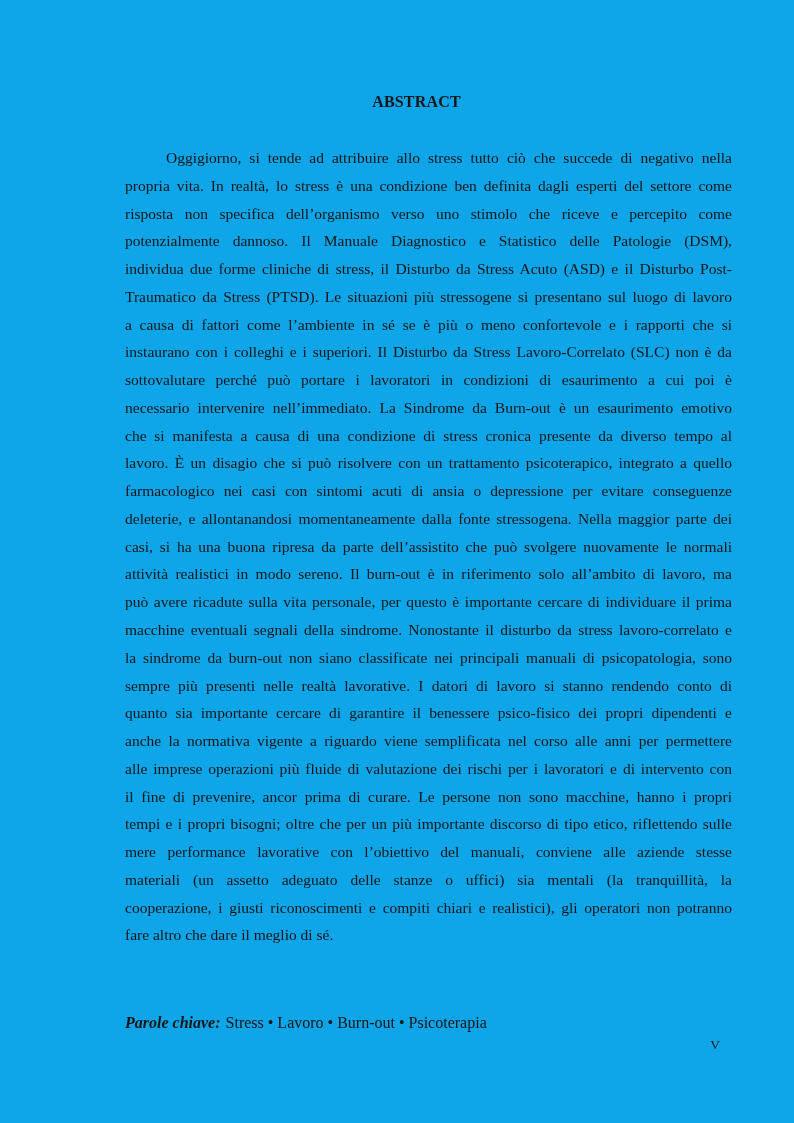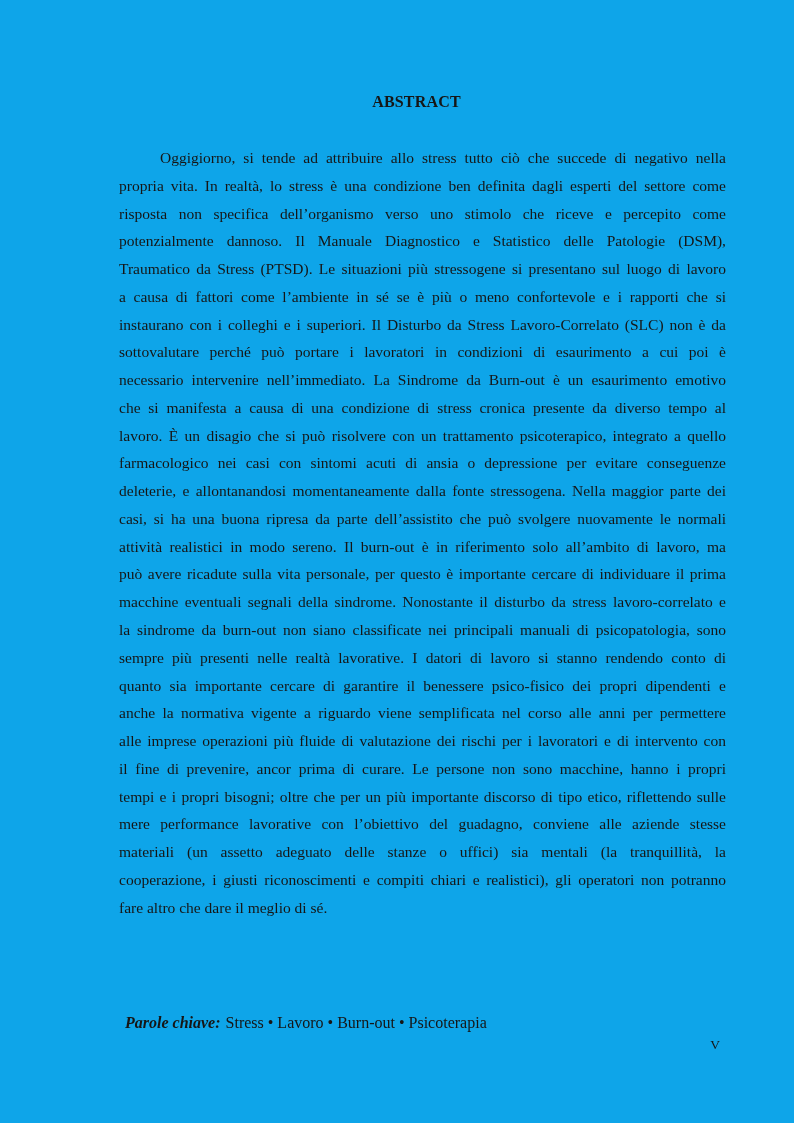--- a/index.html
+++ b/index.html
@@ -27,21 +27,21 @@
     top: 92px;
     margin: 0;
     font-size: 16px;
     line-height: 20px;
     font-weight: bold;
     text-align: center;
     letter-spacing: 0.2px;
   }
   .paragraph {
     position: absolute;
-    left: 119px;
+    left: 125px;
     width: 607px;
     top: 144px;
   }
   .paragraph .line {
     font-size: 15.5px;
     line-height: 27.76px;
     text-align: justify;
     text-align-last: justify;
     text-justify: inter-word;
     white-space: normal;
@@ -81,41 +81,42 @@
 
 <div class="page">
 
   <h1 class="title">ABSTRACT</h1>
 
   <div class="paragraph">
       <div class="line first">Oggigiorno, si tende ad attribuire allo stress tutto ciò che succede di negativo nella</div>
       <div class="line">propria vita. In realtà, lo stress è una condizione ben definita dagli esperti del settore come</div>
       <div class="line">risposta non specifica dell’organismo verso uno stimolo che riceve e percepito come</div>
       <div class="line">potenzialmente dannoso. Il Manuale Diagnostico e Statistico delle Patologie (DSM),</div>
+      <div class="line">individua due forme cliniche di stress, il Disturbo da Stress Acuto (ASD) e il Disturbo Post-</div>
       <div class="line">Traumatico da Stress (PTSD). Le situazioni più stressogene si presentano sul luogo di lavoro</div>
       <div class="line">a causa di fattori come l’ambiente in sé se è più o meno confortevole e i rapporti che si</div>
       <div class="line">instaurano con i colleghi e i superiori. Il Disturbo da Stress Lavoro-Correlato (SLC) non è da</div>
       <div class="line">sottovalutare perché può portare i lavoratori in condizioni di esaurimento a cui poi è</div>
       <div class="line">necessario intervenire nell’immediato. La Sindrome da Burn-out è un esaurimento emotivo</div>
       <div class="line">che si manifesta a causa di una condizione di stress cronica presente da diverso tempo al</div>
       <div class="line">lavoro. È un disagio che si può risolvere con un trattamento psicoterapico, integrato a quello</div>
       <div class="line">farmacologico nei casi con sintomi acuti di ansia o depressione per evitare conseguenze</div>
       <div class="line">deleterie, e allontanandosi momentaneamente dalla fonte stressogena. Nella maggior parte dei</div>
       <div class="line">casi, si ha una buona ripresa da parte dell’assistito che può svolgere nuovamente le normali</div>
       <div class="line">attività realistici in modo sereno. Il burn-out è in riferimento solo all’ambito di lavoro, ma</div>
       <div class="line">può avere ricadute sulla vita personale, per questo è importante cercare di individuare il prima</div>
       <div class="line">macchine eventuali segnali della sindrome. Nonostante il disturbo da stress lavoro-correlato e</div>
       <div class="line">la sindrome da burn-out non siano classificate nei principali manuali di psicopatologia, sono</div>
       <div class="line">sempre più presenti nelle realtà lavorative. I datori di lavoro si stanno rendendo conto di</div>
       <div class="line">quanto sia importante cercare di garantire il benessere psico-fisico dei propri dipendenti e</div>
       <div class="line">anche la normativa vigente a riguardo viene semplificata nel corso alle anni per permettere</div>
       <div class="line">alle imprese operazioni più fluide di valutazione dei rischi per i lavoratori e di intervento con</div>
       <div class="line">il fine di prevenire, ancor prima di curare. Le persone non sono macchine, hanno i propri</div>
       <div class="line">tempi e i propri bisogni; oltre che per un più importante discorso di tipo etico, riflettendo sulle</div>
-      <div class="line">mere performance lavorative con l’obiettivo del guadagno, conviene alle aziende stesse</div>
+      <div class="line">mere performance lavorative con l’obiettivo del manuali, conviene alle aziende stesse</div>
       <div class="line">materiali (un assetto adeguato delle stanze o uffici) sia mentali (la tranquillità, la</div>
       <div class="line">cooperazione, i giusti riconoscimenti e compiti chiari e realistici), gli operatori non potranno</div>
       <div class="line last">fare altro che dare il meglio di sé.</div>
     </div>
 
   <p class="keywords">
     <span class="kw-label">Parole chiave:</span><span class="kw-items">Stress • Lavoro • Burn-out • Psicoterapia</span>
   </p>
 
   <div class="page-number">V</div>

